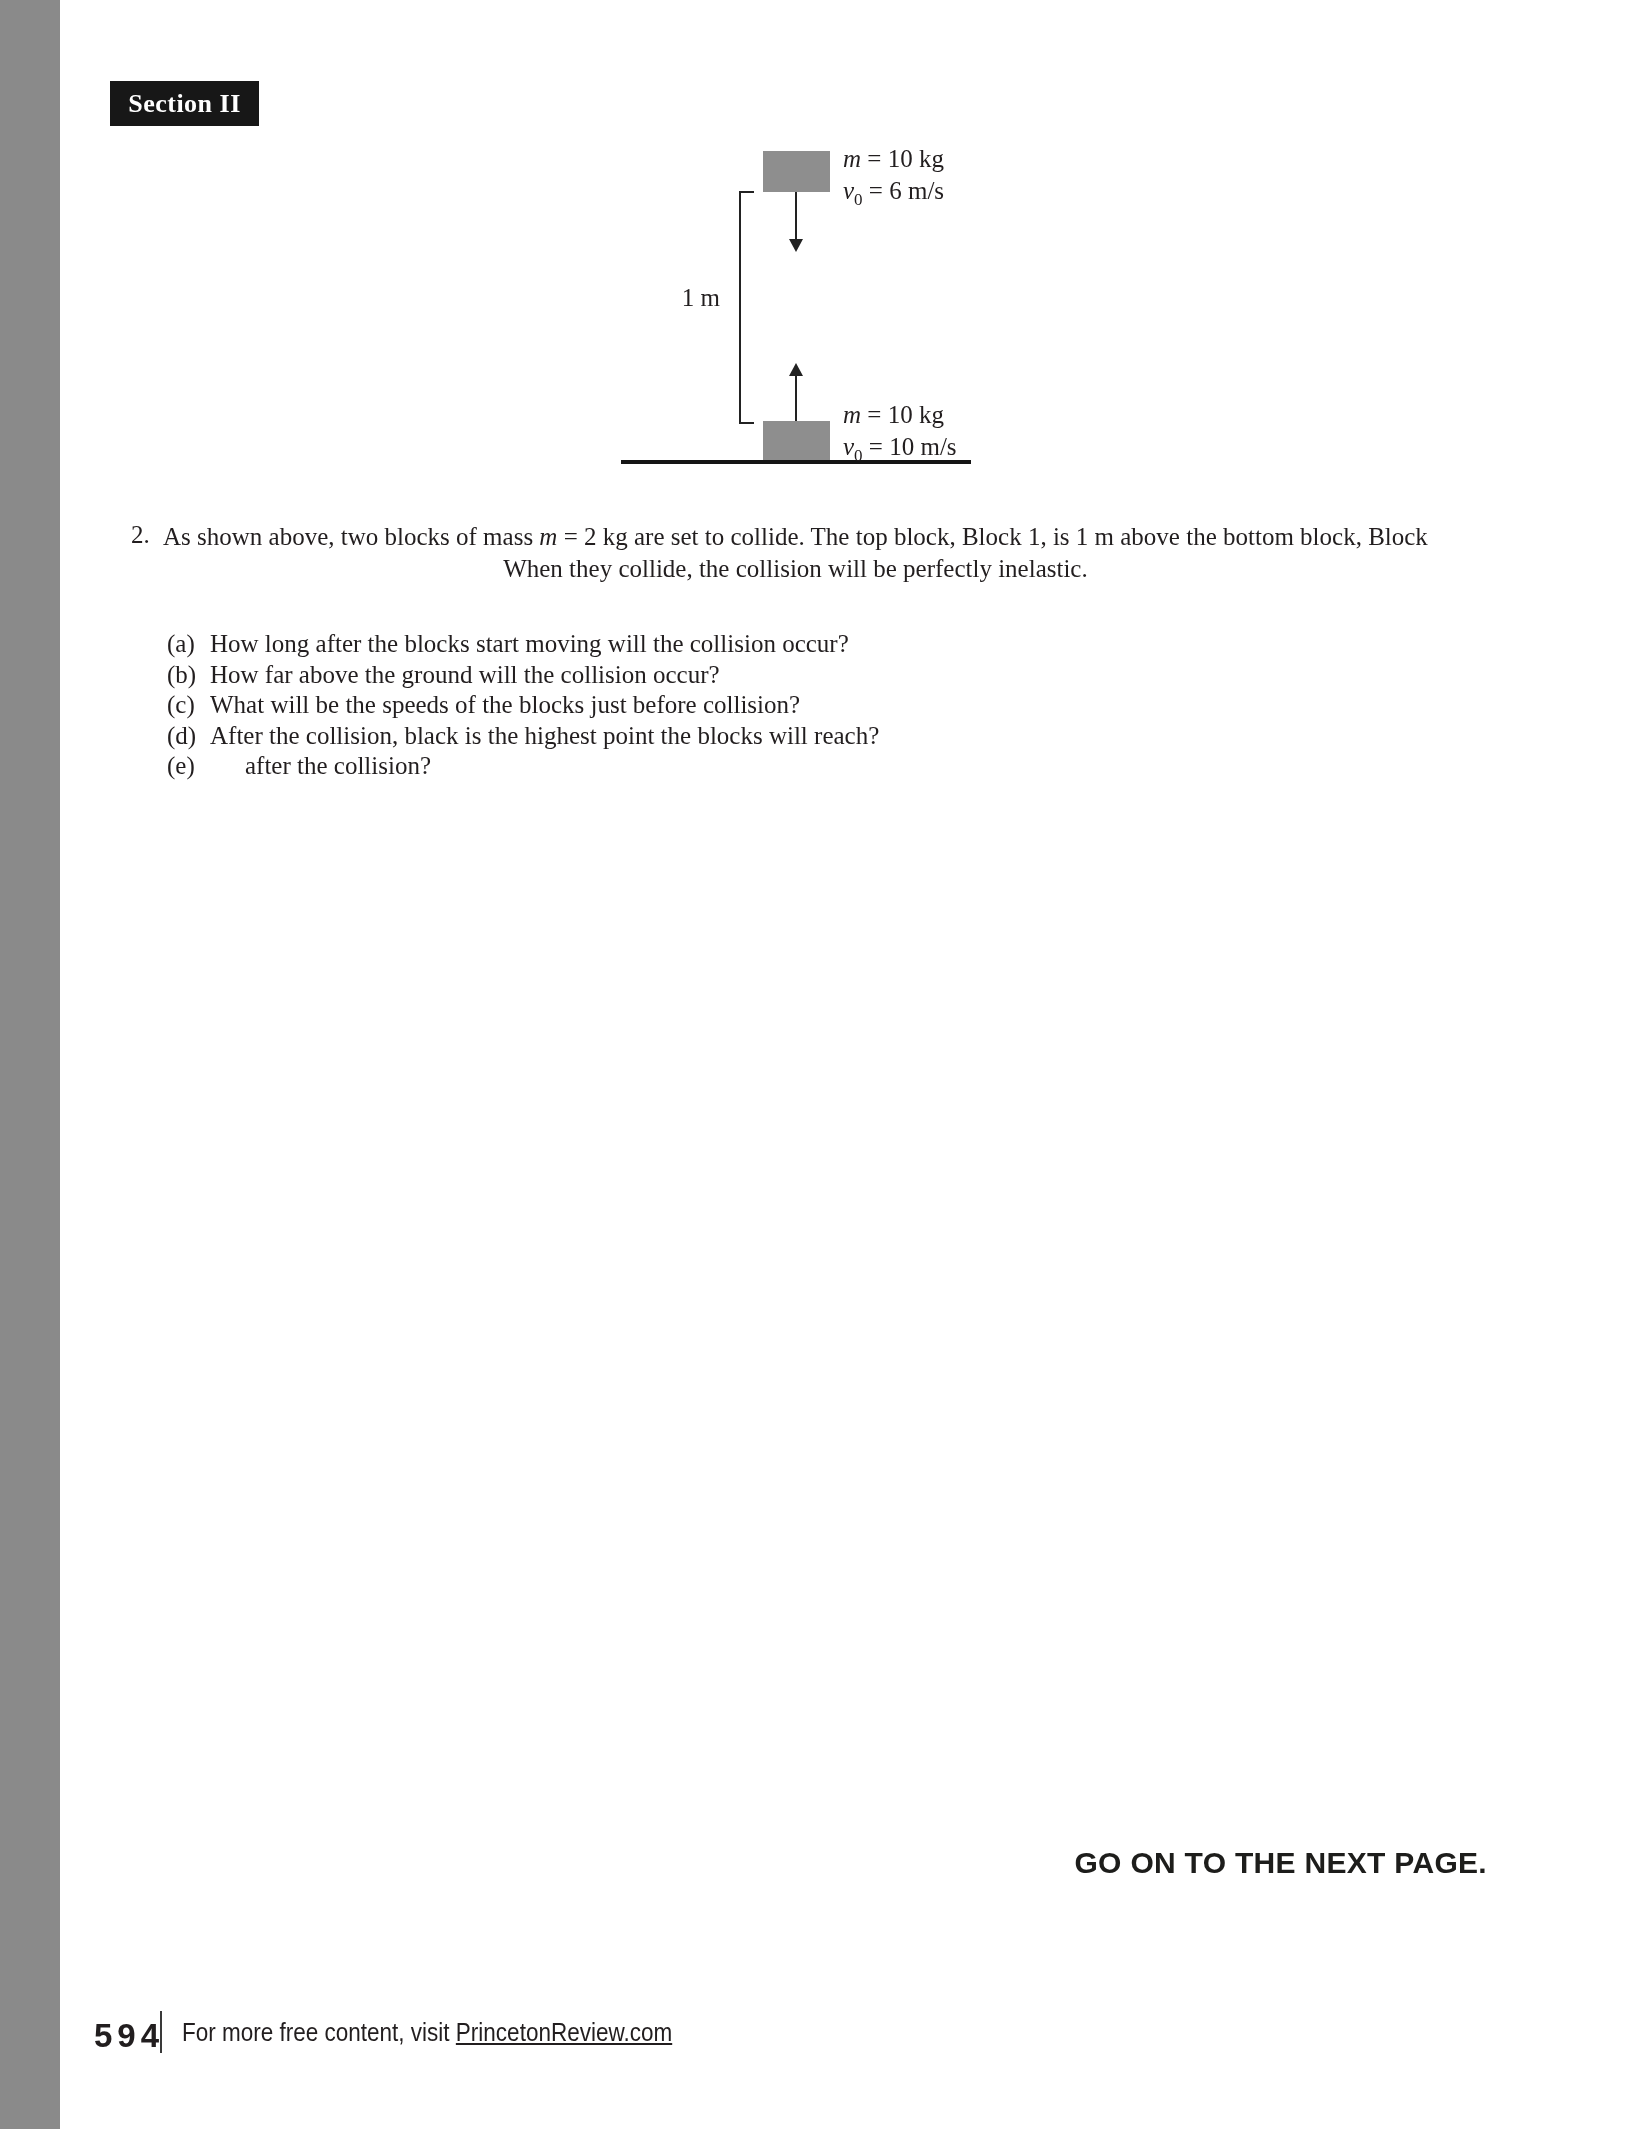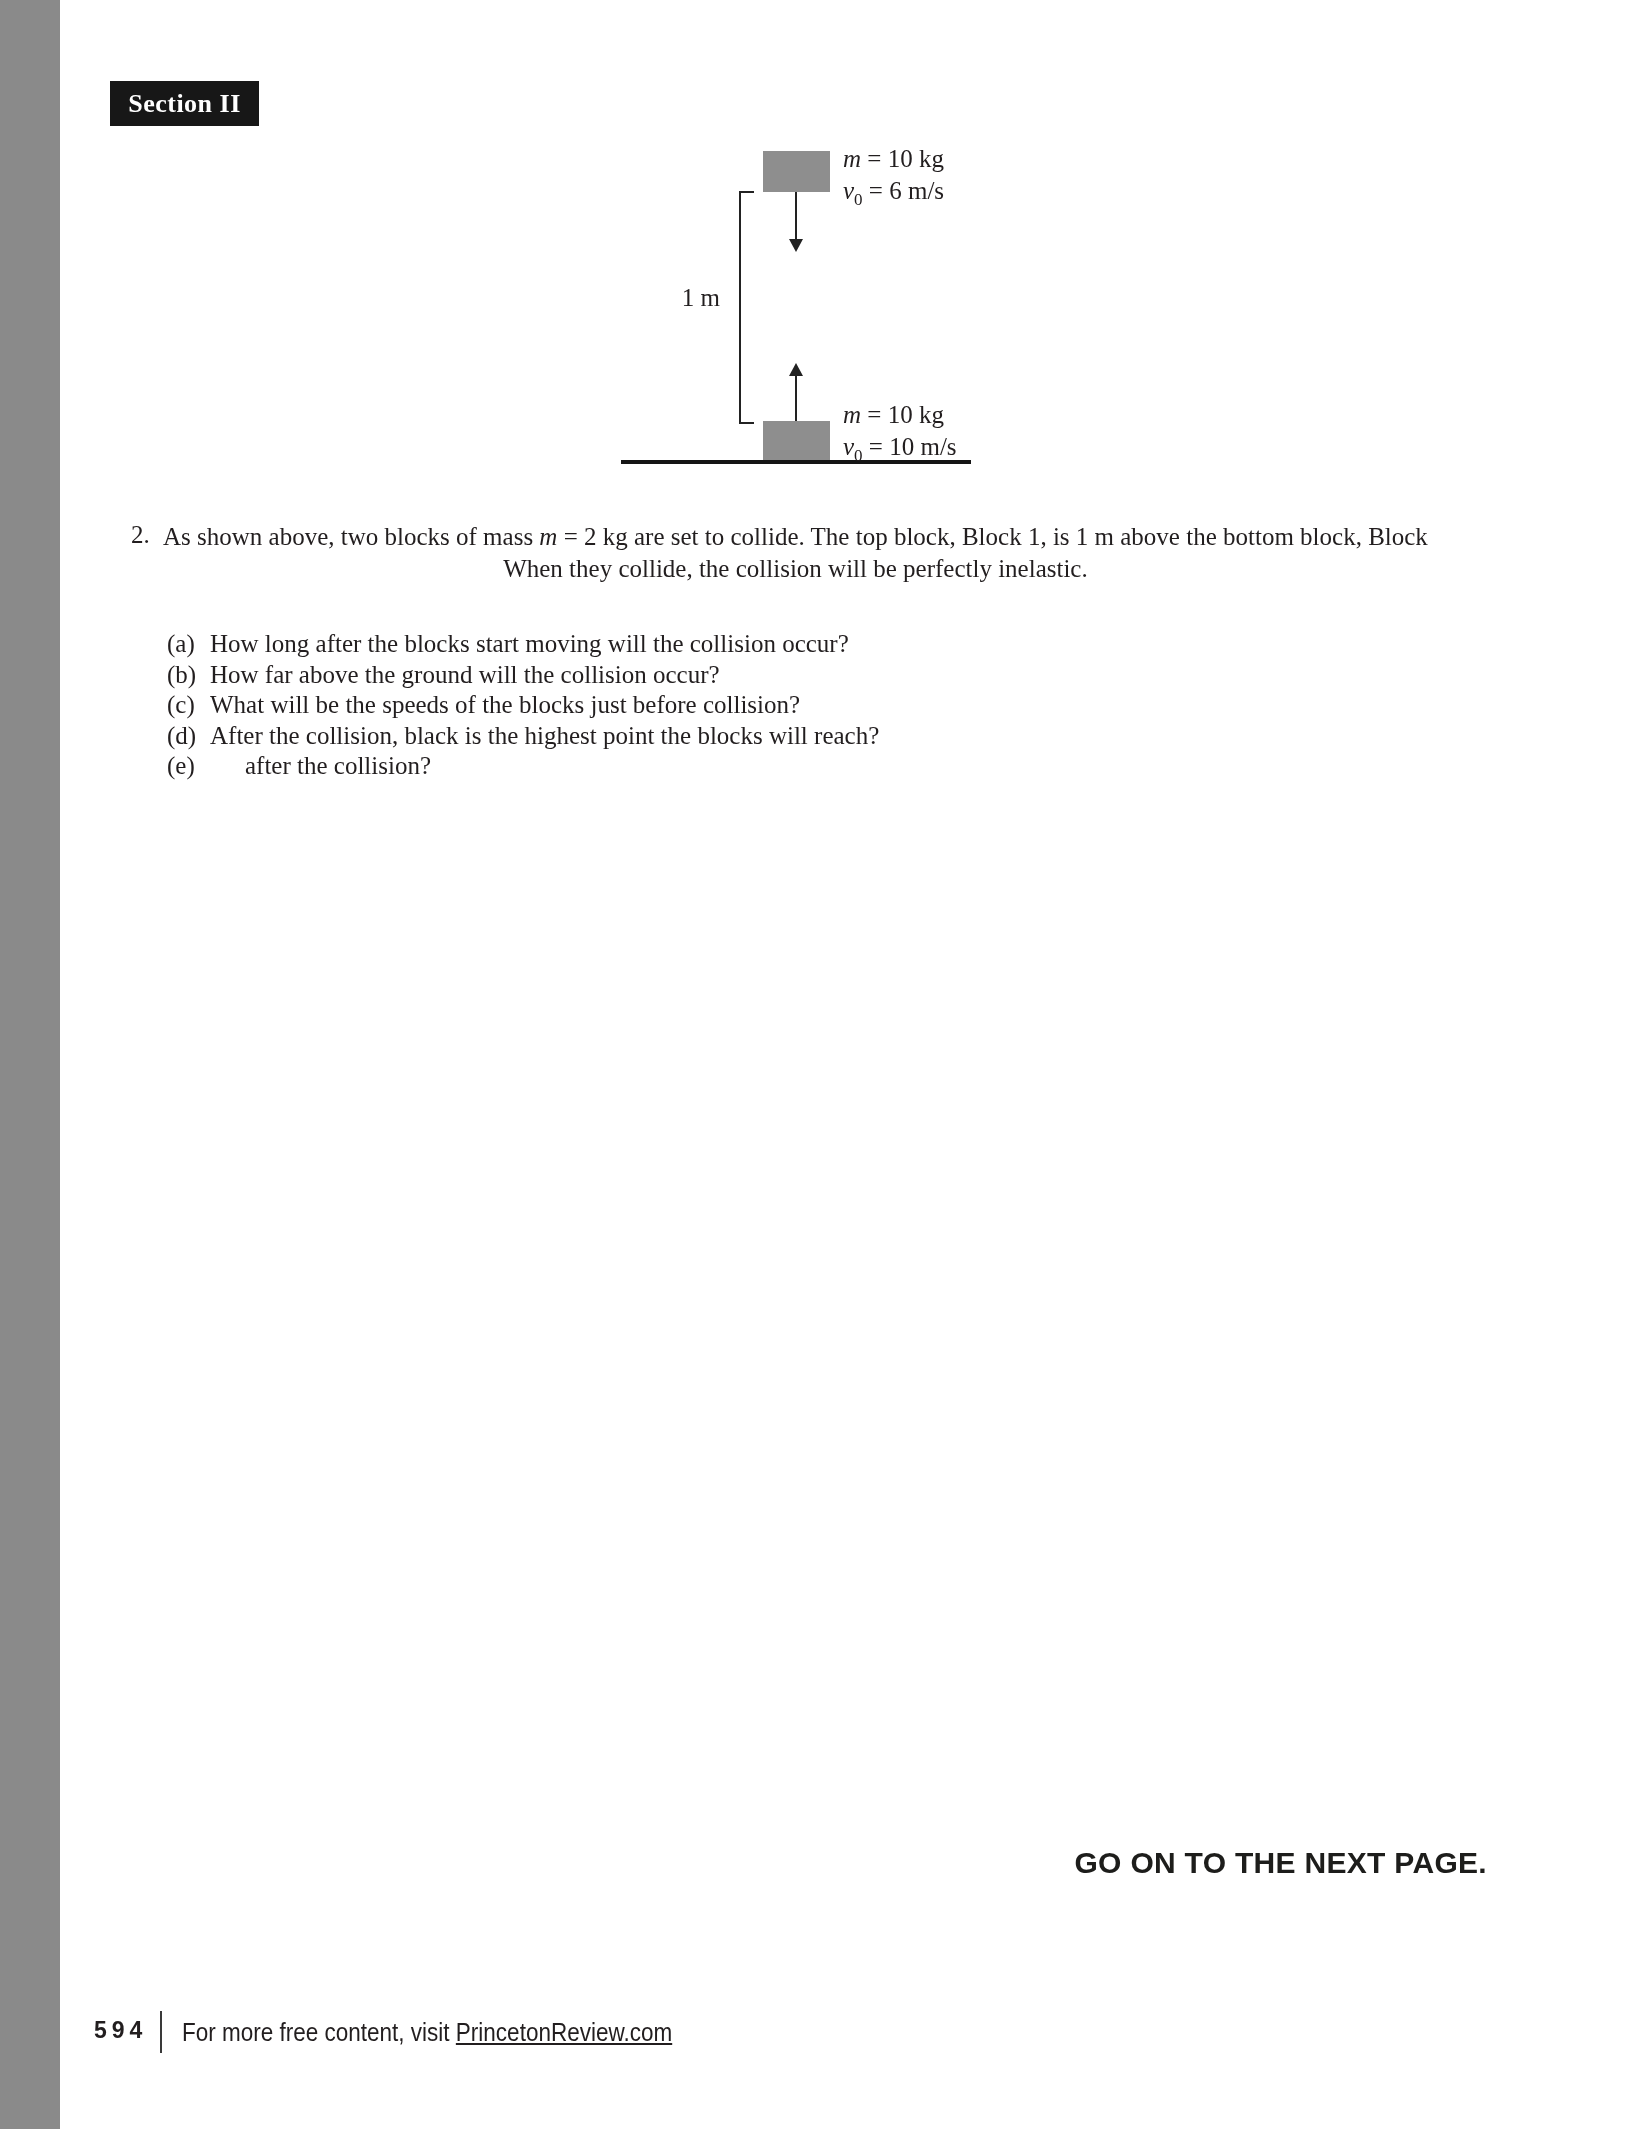--- a/index.html
+++ b/index.html
@@ -79,21 +79,21 @@
   
   .go-on {
     right: 154px; top: 1846px;
     font-family: "Liberation Sans", sans-serif;
     font-weight: bold; font-size: 30px; color: #1d1d1b;
     letter-spacing: 0.3px; white-space: nowrap;
   }
   .footer-pagenum {
     left: 94px; top: 2017px;
     font-family: "Liberation Sans", sans-serif;
-    font-weight: bold; font-size: 23px; letter-spacing: 5px; color: #221e1f;
+    font-weight: bold; font-size: 33px; letter-spacing: 5px; color: #221e1f;
   }
   .footer-divider { left: 160px; top: 2011px; width: 2px; height: 42px; background: #3a3a3a; }
   .footer-note {
     left: 182px; top: 2018px;
     font-family: "Liberation Sans", sans-serif;
     font-size: 25px; color: #221e1f; white-space: nowrap;
     transform: scaleX(0.9); transform-origin: left center;
   }
   .footer-note a { color: #221e1f; text-decoration: underline; cursor: pointer; }
 </style>

